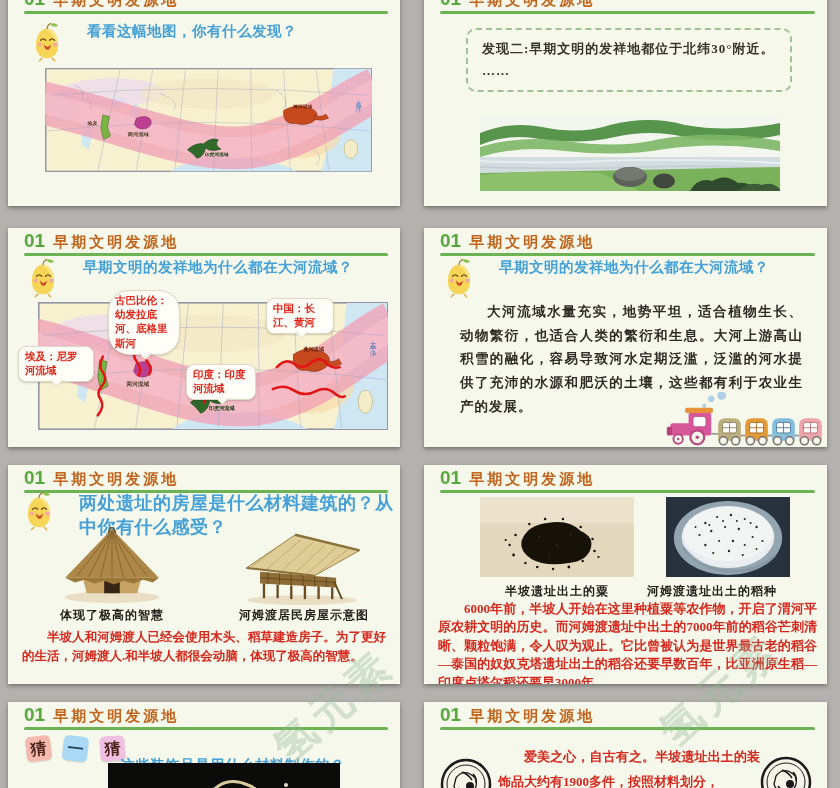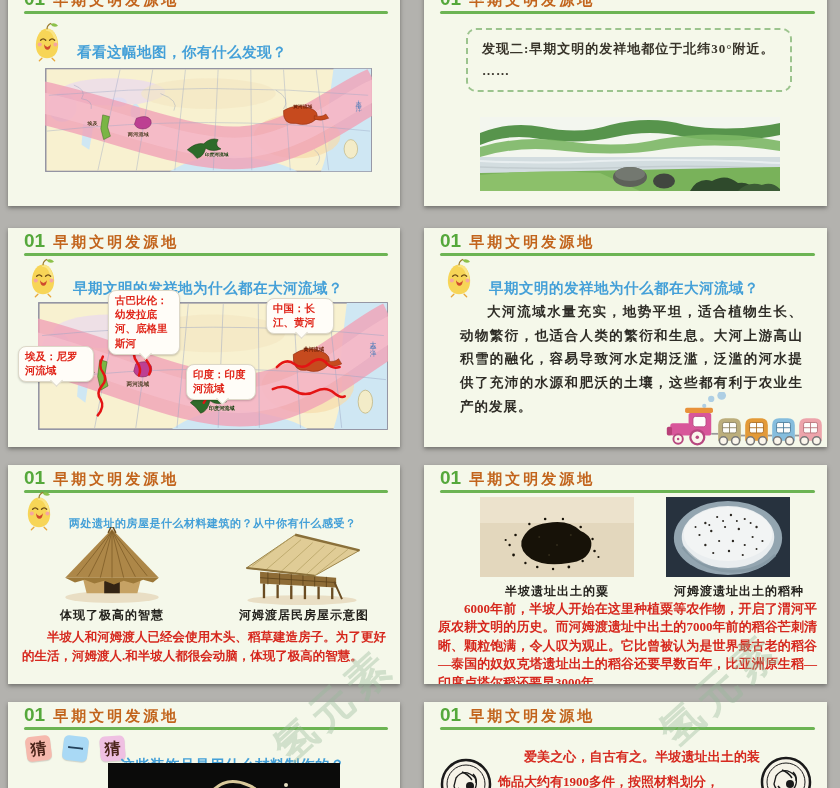--- a/index.html
+++ b/index.html
@@ -5,21 +5,21 @@
   html,body{margin:0;padding:0;}
   #board{position:relative;width:840px;height:788px;background:var(--page_bg,#b3b2ae);overflow:hidden;
          font-family:"Liberation Sans",sans-serif;}
   .slide{position:absolute;background:var(--slide_bg,#f5f8ea);box-shadow:0 2px 4px rgba(50,50,45,.5);overflow:hidden;}
   
   .hdr{position:absolute;left:16px;top:2px;display:flex;align-items:baseline;gap:8px;white-space:nowrap;}
   .hdr-num{font:bold 19px "Liberation Sans",sans-serif;color:var(--header_green,#55a83b);}
   .hdr-title{font:bold 15px "Liberation Serif",serif;color:var(--header_orange,#c2641c);letter-spacing:3px;}
   .hdr-line{position:absolute;left:16px;right:12px;top:25px;height:3px;background:var(--underline_green,#6cb453);border-radius:2px;}
   
-  .q-row{position:absolute;display:flex;align-items:flex-end;gap:13px;}
+  .q-row{position:absolute;display:flex;align-items:flex-start;gap:23px;}
   .mascot{width:34px;height:40px;flex:0 0 auto;}
   .q-text{font:bold 14.5px "Liberation Sans",sans-serif;color:var(--question_blue,#44a0d8);letter-spacing:.5px;}
   
   .red-body{position:absolute;font:bold 12.5px "Liberation Serif",serif;color:var(--body_red,#d6281e);
             line-height:1.55;text-indent:2em;text-align:justify;}
   .dark-body{position:absolute;font:bold 13.5px "Liberation Serif",serif;color:#2e2c26;line-height:1.75;
              text-indent:2em;text-align:justify;letter-spacing:1px;}
   .caption{position:absolute;font:bold 12px "Liberation Serif",serif;color:#23211c;text-align:center;letter-spacing:1px;}
   .findings{position:absolute;border:2px dashed #9cc48e;border-radius:10px;padding:8px 14px;
             font:bold 13px "Liberation Serif",serif;color:#38342a;line-height:1.7;letter-spacing:1px;}
@@ -209,21 +209,21 @@
         <path class="river" d="M232,62 q9,-9 17,-3 q8,6 16,-1 q9,-7 16,1 q5,5 12,3"></path>
         <path class="river" d="M228,83 q11,-5 20,1 q11,7 22,1 q10,-5 18,2 q6,5 10,3"></path>
       </g>
       <text x="44" y="67" class="maplab">埃及</text>
       <text x="86" y="80" class="maplab">两河流域</text>
       <text x="166" y="103" class="maplab-green">印度河流域</text>
       <text x="258" y="47" class="maplab-red">黄河流域</text>
       <text x="326" y="32" class="maplab-ocean" writing-mode="tb">太平洋</text>
     </svg>
     <div class="callout" style="left:10px;top:118px;width:62px;">埃及：尼罗河流域</div>
-    <div class="callout" style="left:100px;top:62px;width:58px;">古巴比伦：幼发拉底河、底格里斯河</div>
+    <div class="callout" style="left:100px;top:62px;width:58px;border-radius:21px;">古巴比伦：幼发拉底河、底格里斯河</div>
     <div class="callout" style="left:178px;top:100px;width:56px;margin-top:36px;">印度：印度河流域</div>
     <div class="callout" style="left:258px;top:70px;width:54px;">中国：长江、黄河</div>
   </div>
 
   <div class="slide" style="left:424px;top:228px;width:403px;height:219px;">
     <div class="hdr">
       <span class="hdr-num">01</span>
       <span class="hdr-title">早期文明发源地</span>
     </div>
     <div class="hdr-line"></div>
@@ -282,21 +282,21 @@
   <div class="slide" style="left:8px;top:465px;width:392px;height:219px;">
     <div class="hdr">
       <span class="hdr-num">01</span>
       <span class="hdr-title">早期文明发源地</span>
     </div>
     <div class="hdr-line"></div>
     <div class="q-row" style="left:14px;top:26px;">
       <svg class="mascot" viewBox="0 0 40 46">
           <use href="#mascot-def"></use>
         </svg>
-      <span class="q-text" style="font-size:11px;">两处遗址的房屋是什么材料建筑的？从中你有什么感受？</span>
+      <span class="q-text" style="font-size:18px;">两处遗址的房屋是什么材料建筑的？从中你有什么感受？</span>
     </div>
     <svg class="photo" style="left:48px;top:62px;width:112px;height:78px;" viewBox="0 0 112 80">
       <ellipse cx="56" cy="72" rx="48" ry="6" fill="#e9dec4"></ellipse>
       <path d="M26,52 L30,68 L82,68 L86,52 Z" fill="#c6a264"></path>
       <path d="M48,68 L48,56 Q56,50 64,56 L64,68 Z" fill="#332414"></path>
       <path d="M56,2 L8,52 L104,52 Z" fill="#ad8748"></path>
       <g stroke="#7b5a26" stroke-width="0.9" opacity="0.85">
         <line x1="56" y1="4" x2="20" y2="50"></line>
           <line x1="56" y1="4" x2="32" y2="51"></line>
           <line x1="56" y1="4" x2="44" y2="52"></line>
@@ -408,21 +408,21 @@
           <circle cx="78" cy="58" r="1.1"></circle>
           <circle cx="92" cy="52" r="1"></circle>
         <circle cx="58" cy="24" r="1"></circle>
           <circle cx="86" cy="26" r="1"></circle>
           <circle cx="72" cy="24" r="1"></circle>
           <circle cx="44" cy="28" r="1"></circle>
       </g>
       <path d="M17,50 q18,22 46,24 q30,2 48,-16" stroke="#7e929e" stroke-width="3" fill="none" opacity="0.6"></path>
     </svg>
     <div class="caption" style="left:46px;top:118px;width:174px;">半坡遗址出土的粟</div>
-    <div class="caption" style="left:228px;top:118px;width:152px;text-align:right;">河姆渡遗址出土的稻种</div>
+    <div class="caption" style="left:212px;top:118px;width:152px;">河姆渡遗址出土的稻种</div>
     <div class="red-body" style="left:14px;right:10px;top:135px;font-size:13px;line-height:1.42;">6000年前，半坡人开始在这里种植粟等农作物，开启了渭河平原农耕文明的历史。而河姆渡遗址中出土的7000年前的稻谷芒刺清晰、颗粒饱满，令人叹为观止。它比曾被认为是世界最古老的稻谷—泰国的奴奴克塔遗址出土的稻谷还要早数百年，比亚洲原生稻—印度卢塔尔稻还要早3000年。</div>
   </div>
 
   <div class="slide" style="left:8px;top:702px;width:392px;height:219px;">
     <div class="hdr">
       <span class="hdr-num">01</span>
       <span class="hdr-title">早期文明发源地</span>
     </div>
     <div class="hdr-line"></div>
     <div class="tiles" style="left:18px;top:34px;">

